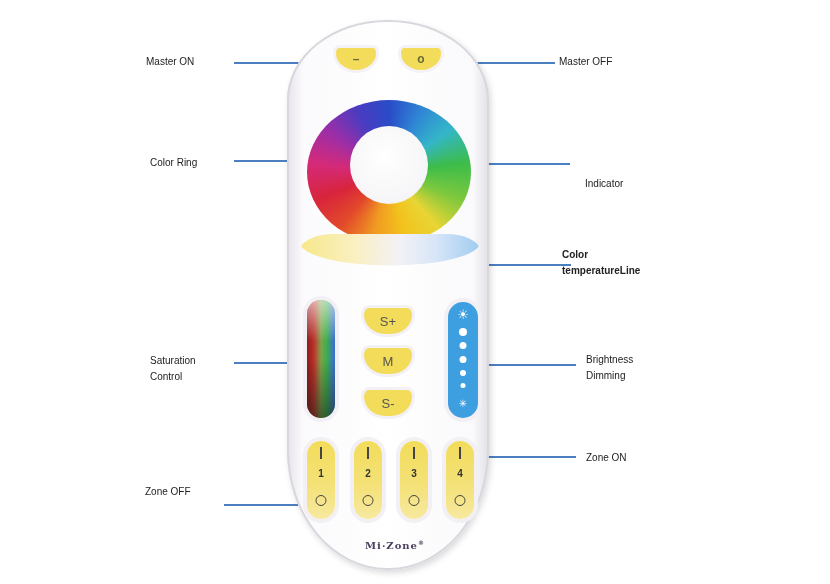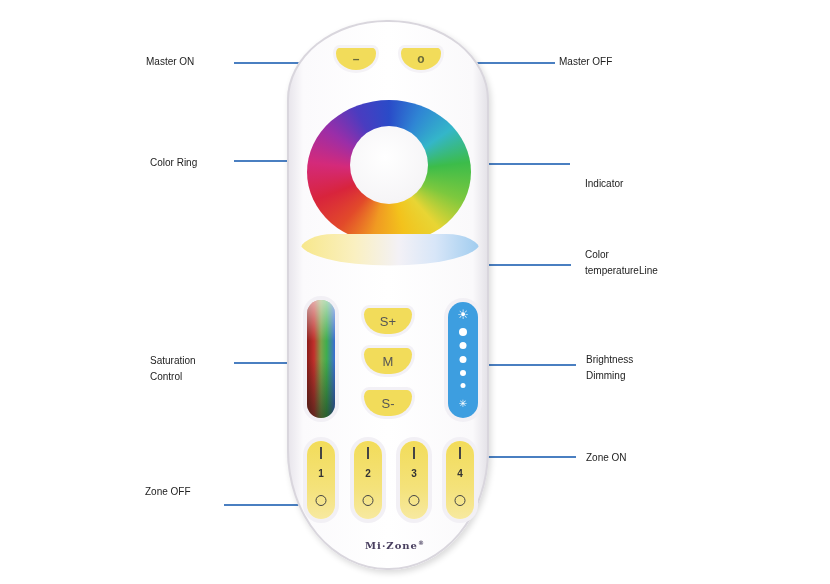--- a/index.html
+++ b/index.html
@@ -43,21 +43,21 @@
 <div class="label" style="left:145px;top:484px;">Zone OFF</div>
 <div class="line" style="left:224px;top:504px;width:82px;"></div>
 
 <div class="line" style="left:437px;top:62px;width:118px;"></div>
 <div class="label" style="left:559px;top:54px;">Master OFF</div>
 
 <div class="line" style="left:392px;top:163px;width:178px;"></div>
 <div class="label" style="left:585px;top:150px;margin-top:26px;">Indicator</div>
 
 <div class="line" style="left:475px;top:264px;width:96px;"></div>
-<div class="label" style="left:585px;top:247px;">
+<div class="label" style="left:562px;top:247px;font-weight:bold;">
   <div>Color</div>
   <div>temperatureLine</div>
 </div>
 
 <div class="line" style="left:483px;top:364px;width:93px;"></div>
 <div class="label" style="left:586px;top:352px;">
   <div>Brightness</div>
   <div>Dimming</div>
 </div>
 

